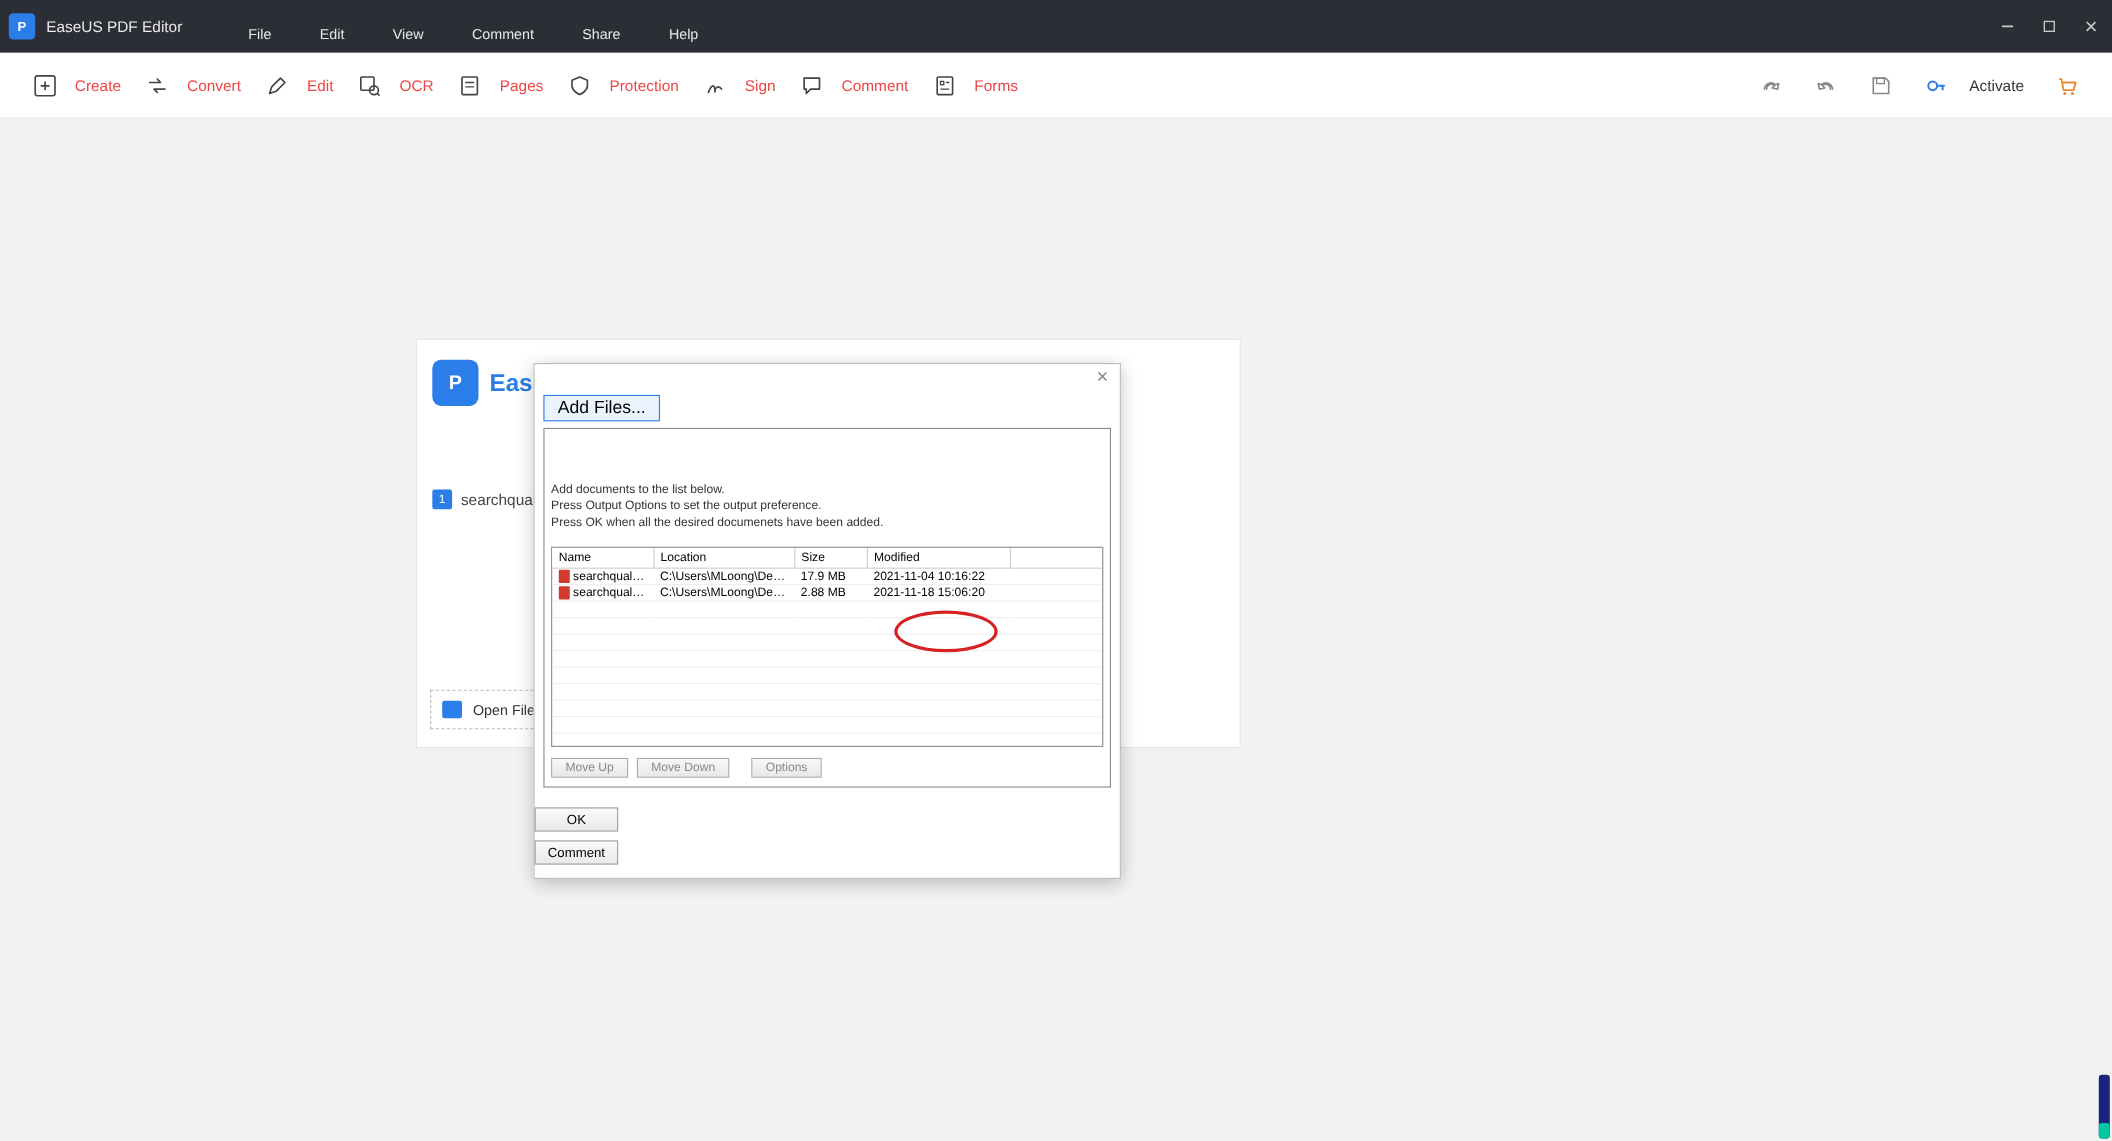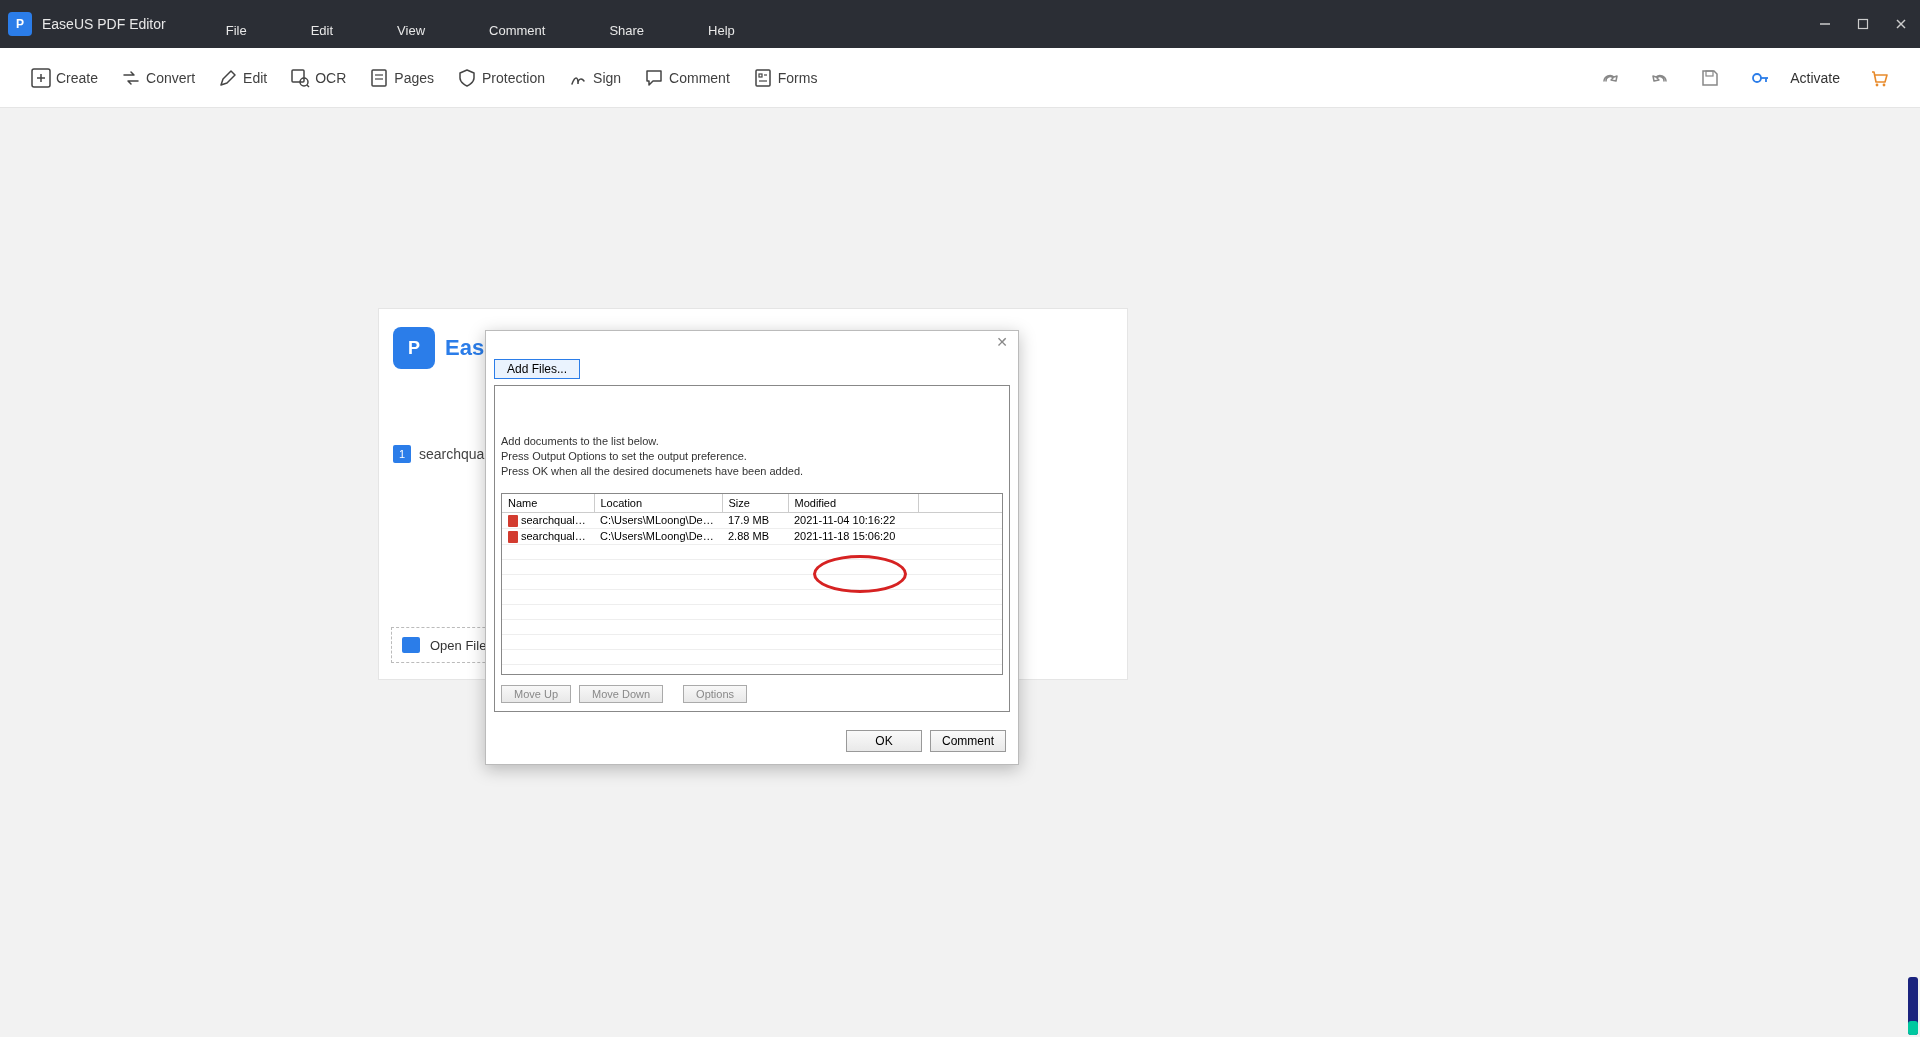--- a/index.html
+++ b/index.html
@@ -2,28 +2,28 @@
 <html><head>
 <meta charset="utf-8">
 <style>
 * { margin: 0; padding: 0; box-sizing: border-box; font-family: "Segoe UI", Arial, sans-serif; }
 body { width: 1920px; height: 1037px; background: #f2f2f2; overflow: hidden; position: relative; }
 
 
 .titlebar { height: 48px; background: #2b2e35; display: flex; align-items: center; padding: 0 8px; color: #e8e8e8; }
 .titlebar .app-icon { width: 24px; height: 24px; background: #2b7de9; border-radius: 4px; margin-right: 10px; display: flex; align-items: center; justify-content: center; color: white; font-size: 12px; font-weight: bold; }
 .titlebar .app-name { font-size: 14px; font-weight: 500; margin-right: 60px; }
-.titlebar .menu { display: flex; gap: 64px; margin-top: 12px; }
+.titlebar .menu { display: flex; gap: 44px; margin-top: 12px; }
 .titlebar .menu span { font-size: 13px; cursor: pointer; }
 .titlebar .win-controls { margin-left: auto; display: flex; gap: 16px; align-items: center; }
 .titlebar .win-controls span { cursor: pointer; padding: 4px; color: #ccc; font-size: 14px; }
 
 
 .toolbar { height: 60px; background: #fff; border-bottom: 1px solid #e5e5e5; display: flex; align-items: center; padding: 0 30px; gap: 22px; }
-.tool-btn { display: flex; align-items: center; gap: 4px; cursor: pointer; font-size: 14px; color: #404040; justify-content: flex-end; }
+.tool-btn { display: flex; align-items: center; gap: 16px; cursor: pointer; font-size: 14px; color: #ef4444; justify-content: flex-end; }
 .tool-btn .ic { width: 22px; height: 22px; display: flex; align-items: center; justify-content: center; }
 .toolbar-right { margin-left: auto; display: flex; align-items: center; gap: 28px; }
 .toolbar-right .ic { width: 22px; height: 22px; cursor: pointer; color: #555; display: flex; align-items: center; justify-content: center; }
 .activate-btn { display: flex; align-items: center; gap: 19px; cursor: pointer; font-size: 14px; color: #333; }
 .activate-btn .ic { color: #2b7de9; }
 
 
 .main { position: relative; width: 100%; height: calc(100% - 108px); background: #f2f2f2; }
 
 
@@ -36,36 +36,36 @@
 .welcome-card .file-name { font-size: 14px; color: #444; }
 .welcome-card .vdivider { position: absolute; left: 458px; top: 100px; width: 1px; height: 260px; border-right: 1px dashed #ccc; }
 .open-files-btn { position: absolute; left: 12px; bottom: 16px; width: 140px; height: 36px; border: 1px dashed #bbb; background: #fff; display: flex; align-items: center; gap: 10px; padding: 0 10px; cursor: pointer; font-size: 13px; color: #333; }
 .open-files-btn .folder-ic { width: 18px; height: 16px; background: #2b7de9; border-radius: 2px; }
 
 
 .dialog { position: absolute; left: 485px; top: 222px; width: 534px; background: #fff; border: 1px solid #bbb; box-shadow: 0 4px 16px rgba(0,0,0,0.25); }
 .dialog-title { height: 22px; display: flex; justify-content: flex-end; align-items: center; padding: 0 6px; }
 .dialog-close { cursor: pointer; color: #888; font-size: 14px; padding: 0 4px; }
 .dialog-body { padding: 6px 8px 8px 8px; }
-.add-files-btn { border: 1px solid #2b7de9; background: #eaf3fe; padding: 2px 12px; font-size: 12px; cursor: pointer; display: inline-block; }
+.add-files-btn { border: 1px solid #2b7de9; background: #eaf3fe; padding: 2px 12px; font-size: 16px; cursor: pointer; display: inline-block; }
 .dialog-inner { border: 1px solid #888; margin-top: 6px; padding: 4px 6px 8px 6px; }
 .instructions { font-size: 11px; color: #333; line-height: 1.35; margin-top: 44px; }
 .file-table-wrap { border: 1px solid #888; margin-top: 14px; height: 182px; background: #fff; overflow: hidden; }
 .file-table { width: 100%; border-collapse: collapse; font-size: 11px; table-layout: fixed; }
 .file-table th { text-align: left; padding: 3px 6px; border-right: 1px solid #ccc; border-bottom: 1px solid #ccc; font-weight: normal; background: #fff; }
 .file-table td { padding: 1px 6px; border-bottom: 1px solid #eee; white-space: nowrap; overflow: hidden; text-overflow: ellipsis; }
 .file-table th:last-child { border-right: none; }
 .file-table .c1 { width: 92px; }
 .file-table .c2 { width: 128px; margin-left: 40px; }
 .file-table .c3 { width: 66px; }
 .file-table .c4 { width: 130px; }
 .pdf-ic { display: inline-block; width: 10px; height: 12px; background: #d33b2f; border-radius: 1px; margin-right: 3px; vertical-align: middle; position: relative; }
 .dialog-actions { margin-top: 10px; display: flex; gap: 8px; }
 .dialog-actions button { background: linear-gradient(#f8f8f8,#e8e8e8); border: 1px solid #aaa; padding: 2px 12px; font-size: 11px; color: #888; }
-.dialog-footer { display: flex; justify-content: flex-end; gap: 8px; padding: 10px 12px 12px 0; }
+.dialog-footer { display: flex; justify-content: flex-end; gap: 8px; padding: 10px 12px 12px 0; flex-direction: column; }
 .dialog-footer button { width: 76px; height: 22px; background: linear-gradient(#fafafa,#e9e9e9); border: 1px solid #999; font-size: 12px; cursor: pointer; }
 
 
 .highlight-ring { position: absolute; border: 3px solid #d62222; border-radius: 50%; pointer-events: none; }
 
 
 .scroll-stub { position: absolute; right: 2px; bottom: 2px; width: 10px; height: 58px; background: #1a237e; border-radius: 3px; }
 .scroll-stub::after { content: ""; position: absolute; bottom: 0; left: 0; width: 10px; height: 14px; background: #00c8a0; border-radius: 3px; }
 
 svg { display: block; }

